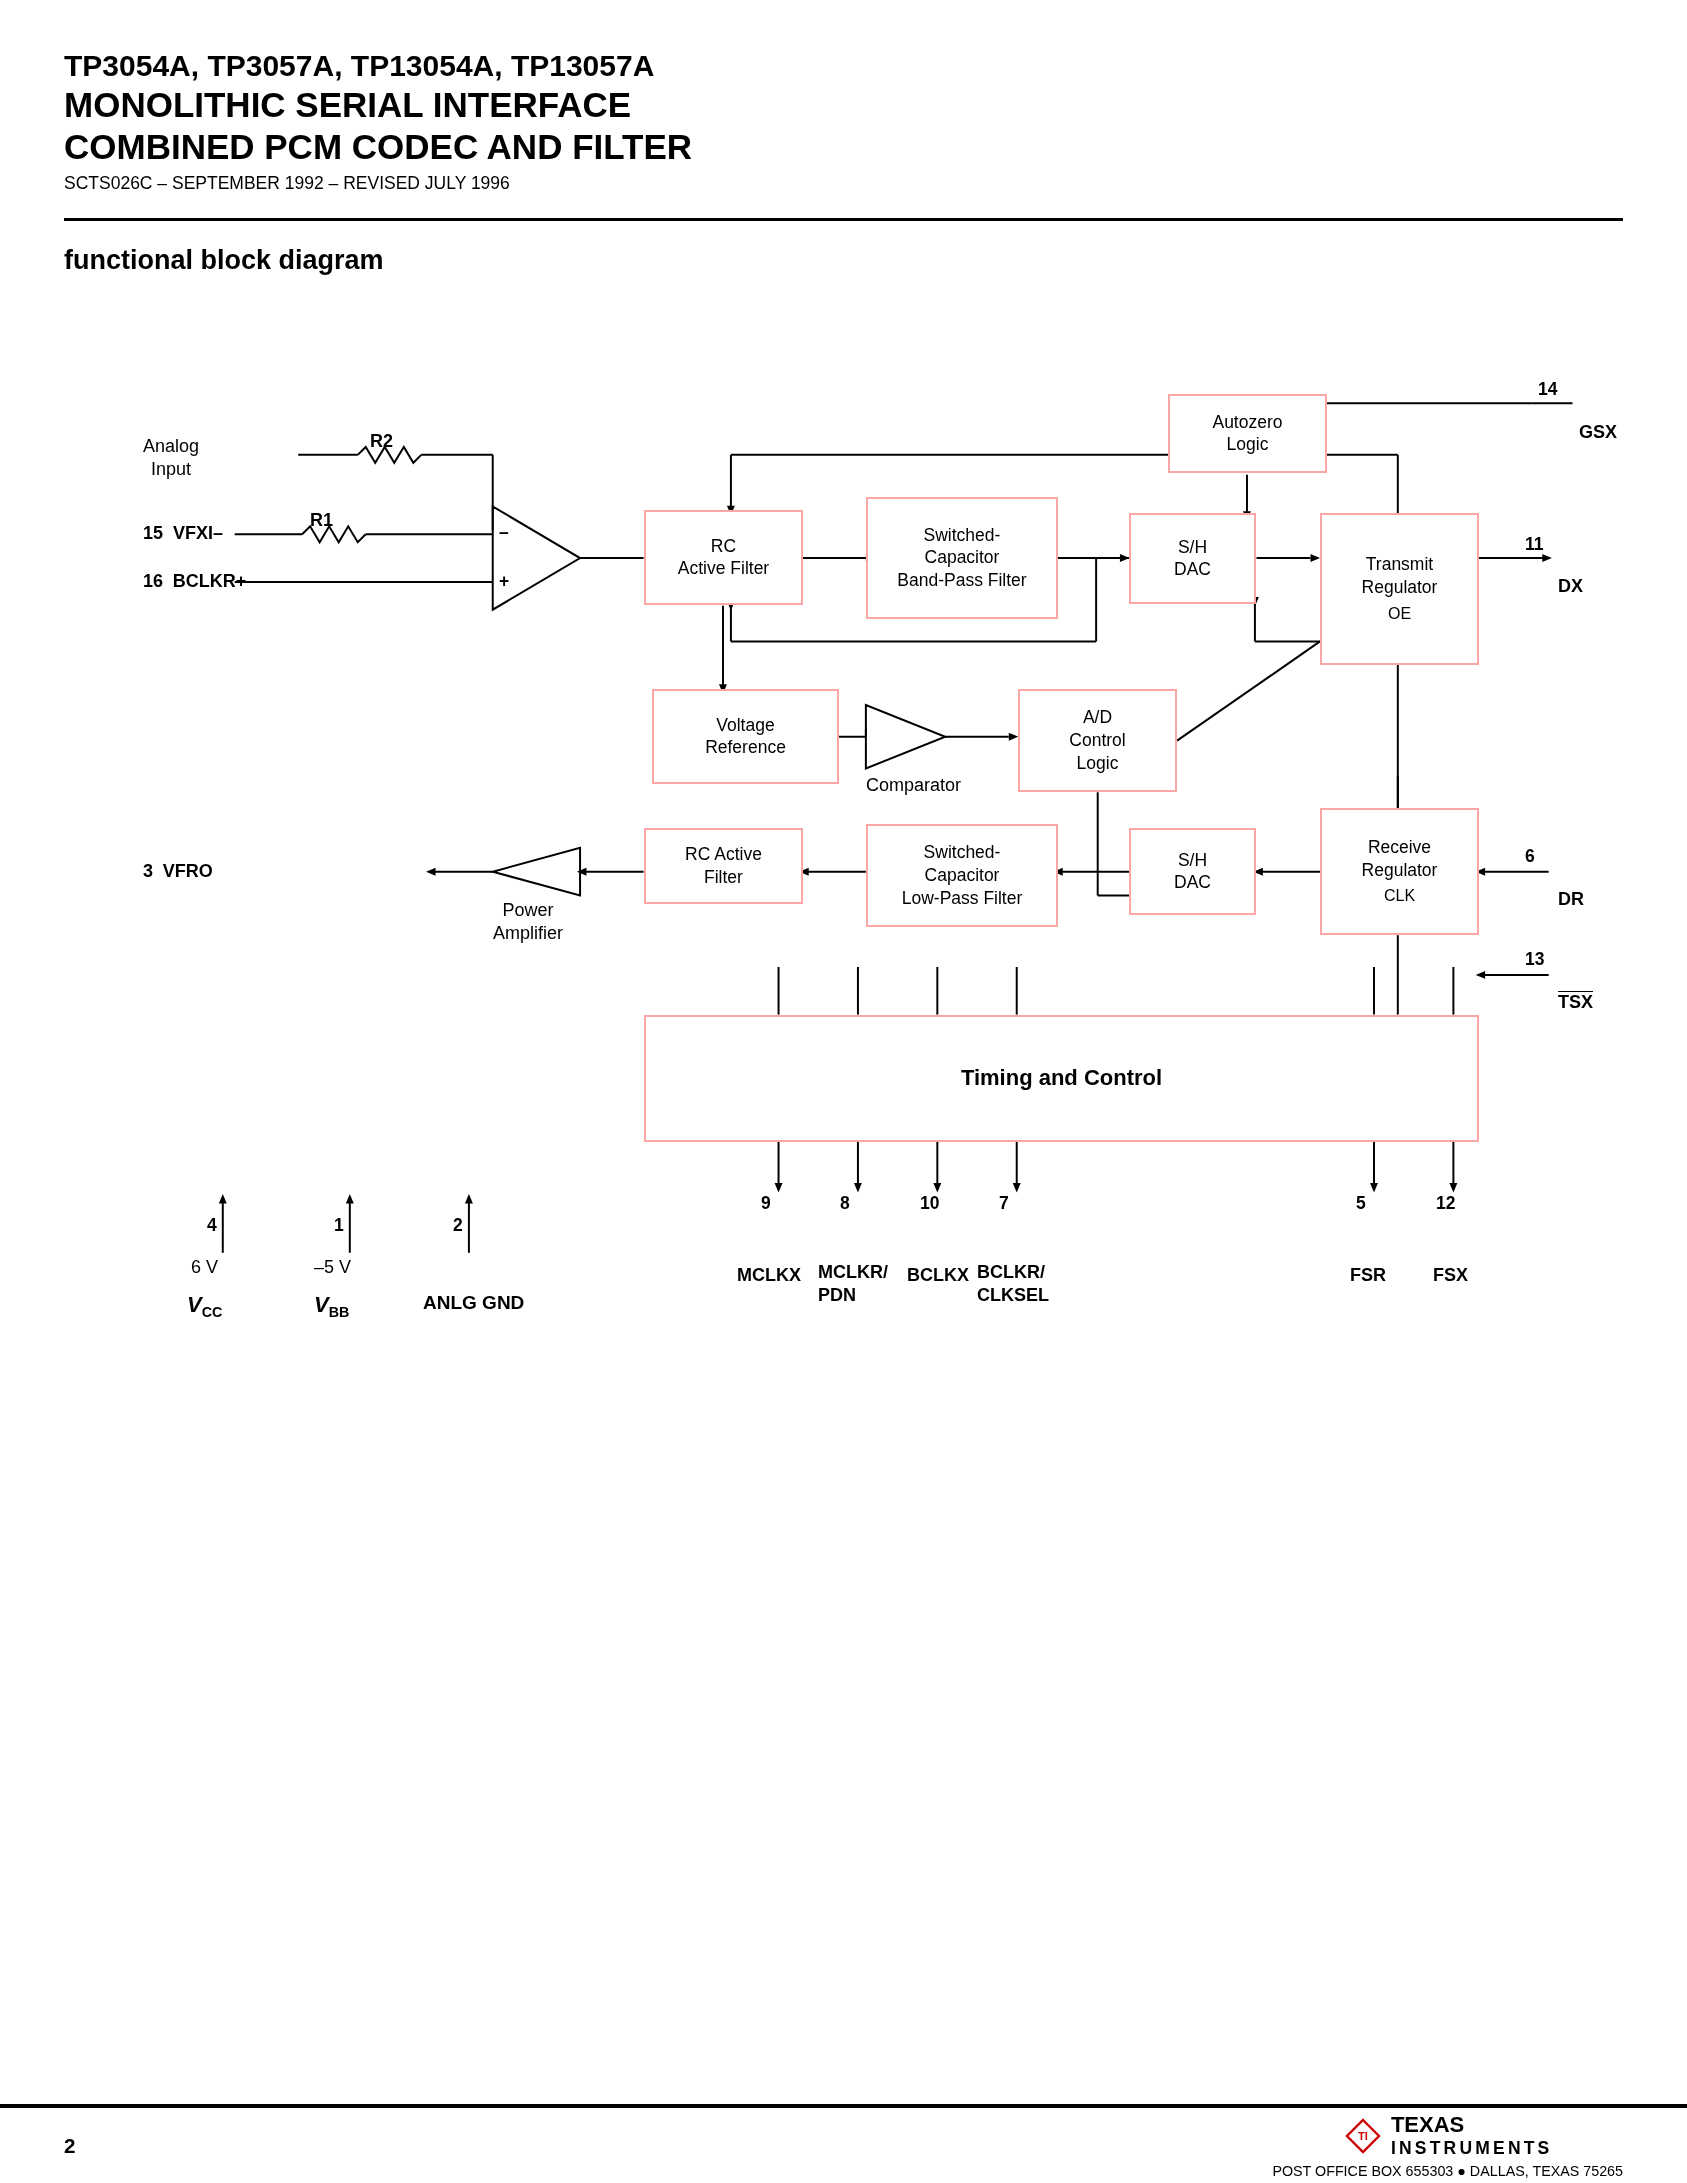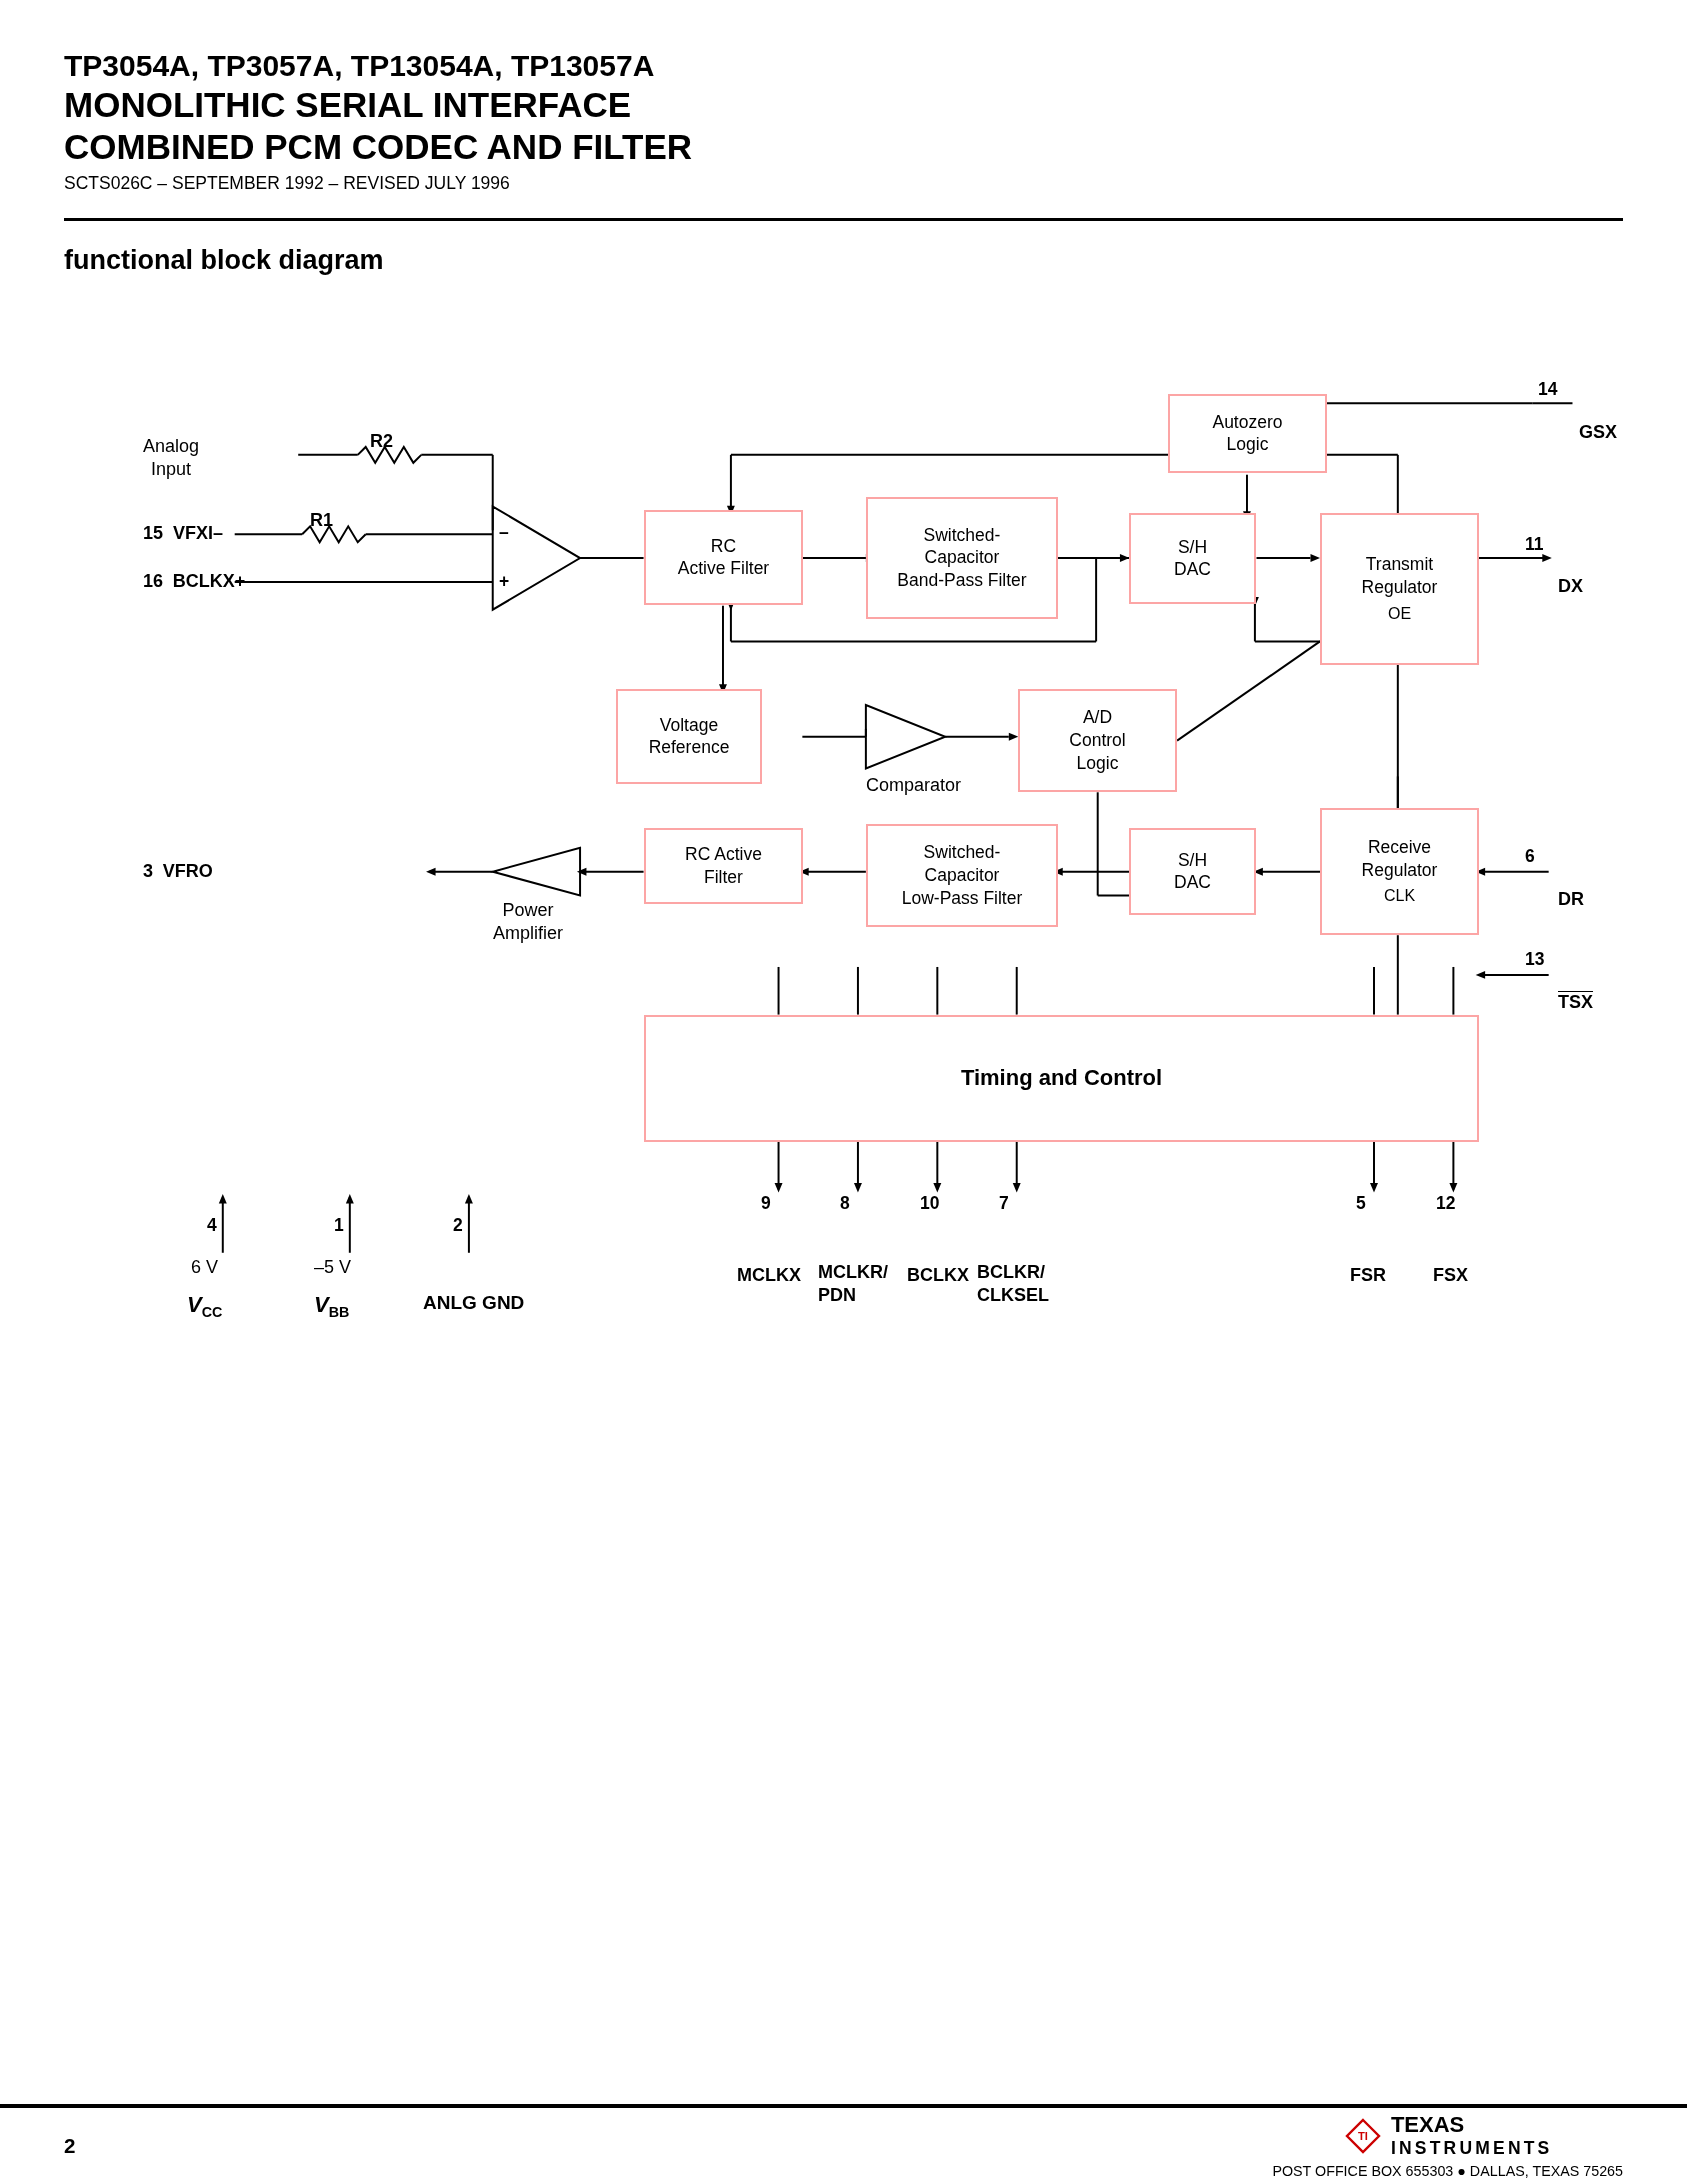--- a/index.html
+++ b/index.html
@@ -337,21 +337,21 @@
       <span style="white-space:pre-line;">Switched-
 Capacitor
 Band-Pass Filter</span>
     </div>
 
     <div class="block-box" style="left:1065px;top:213px;width:127px;height:91px;font-size:17.5px;">
       <span style="white-space:pre-line;">S/H
 DAC</span>
     </div>
 
-    <div class="block-box" style="left:552px;top:389px;width:146px;height:95px;font-size:17.5px;">
+    <div class="block-box" style="left:588px;top:389px;width:187px;height:95px;font-size:17.5px;">
       <span style="white-space:pre-line;">Voltage
 Reference</span>
     </div>
 
     <div class="block-box" style="left:954px;top:389px;width:159px;height:103px;font-size:17.5px;">
       <span style="white-space:pre-line;">A/D
 Control
 Logic</span>
     </div>
 
@@ -400,21 +400,21 @@
       <span>R1</span>
     </div>
 
     <div class="label" style="left:79px;top:223px;font-weight:bold;">
       <span>15</span>
       <span style="margin-left:5px;">VFXI–</span>
     </div>
 
     <div class="label" style="left:79px;top:271px;font-weight:bold;">
       <span>16</span>
-      <span style="margin-left:4.8px;">BCLKX+</span>
+      <span style="margin-left:4.8px;">BCLKR+</span>
     </div>
 
     <div class="label" style="left:802px;top:475px;">
       <span>Comparator</span>
     </div>
 
     <div class="label" style="left:79px;top:561px;font-weight:bold;">
       <span>3</span>
       <span style="margin-left:4.8px;">VFRO</span>
     </div>

